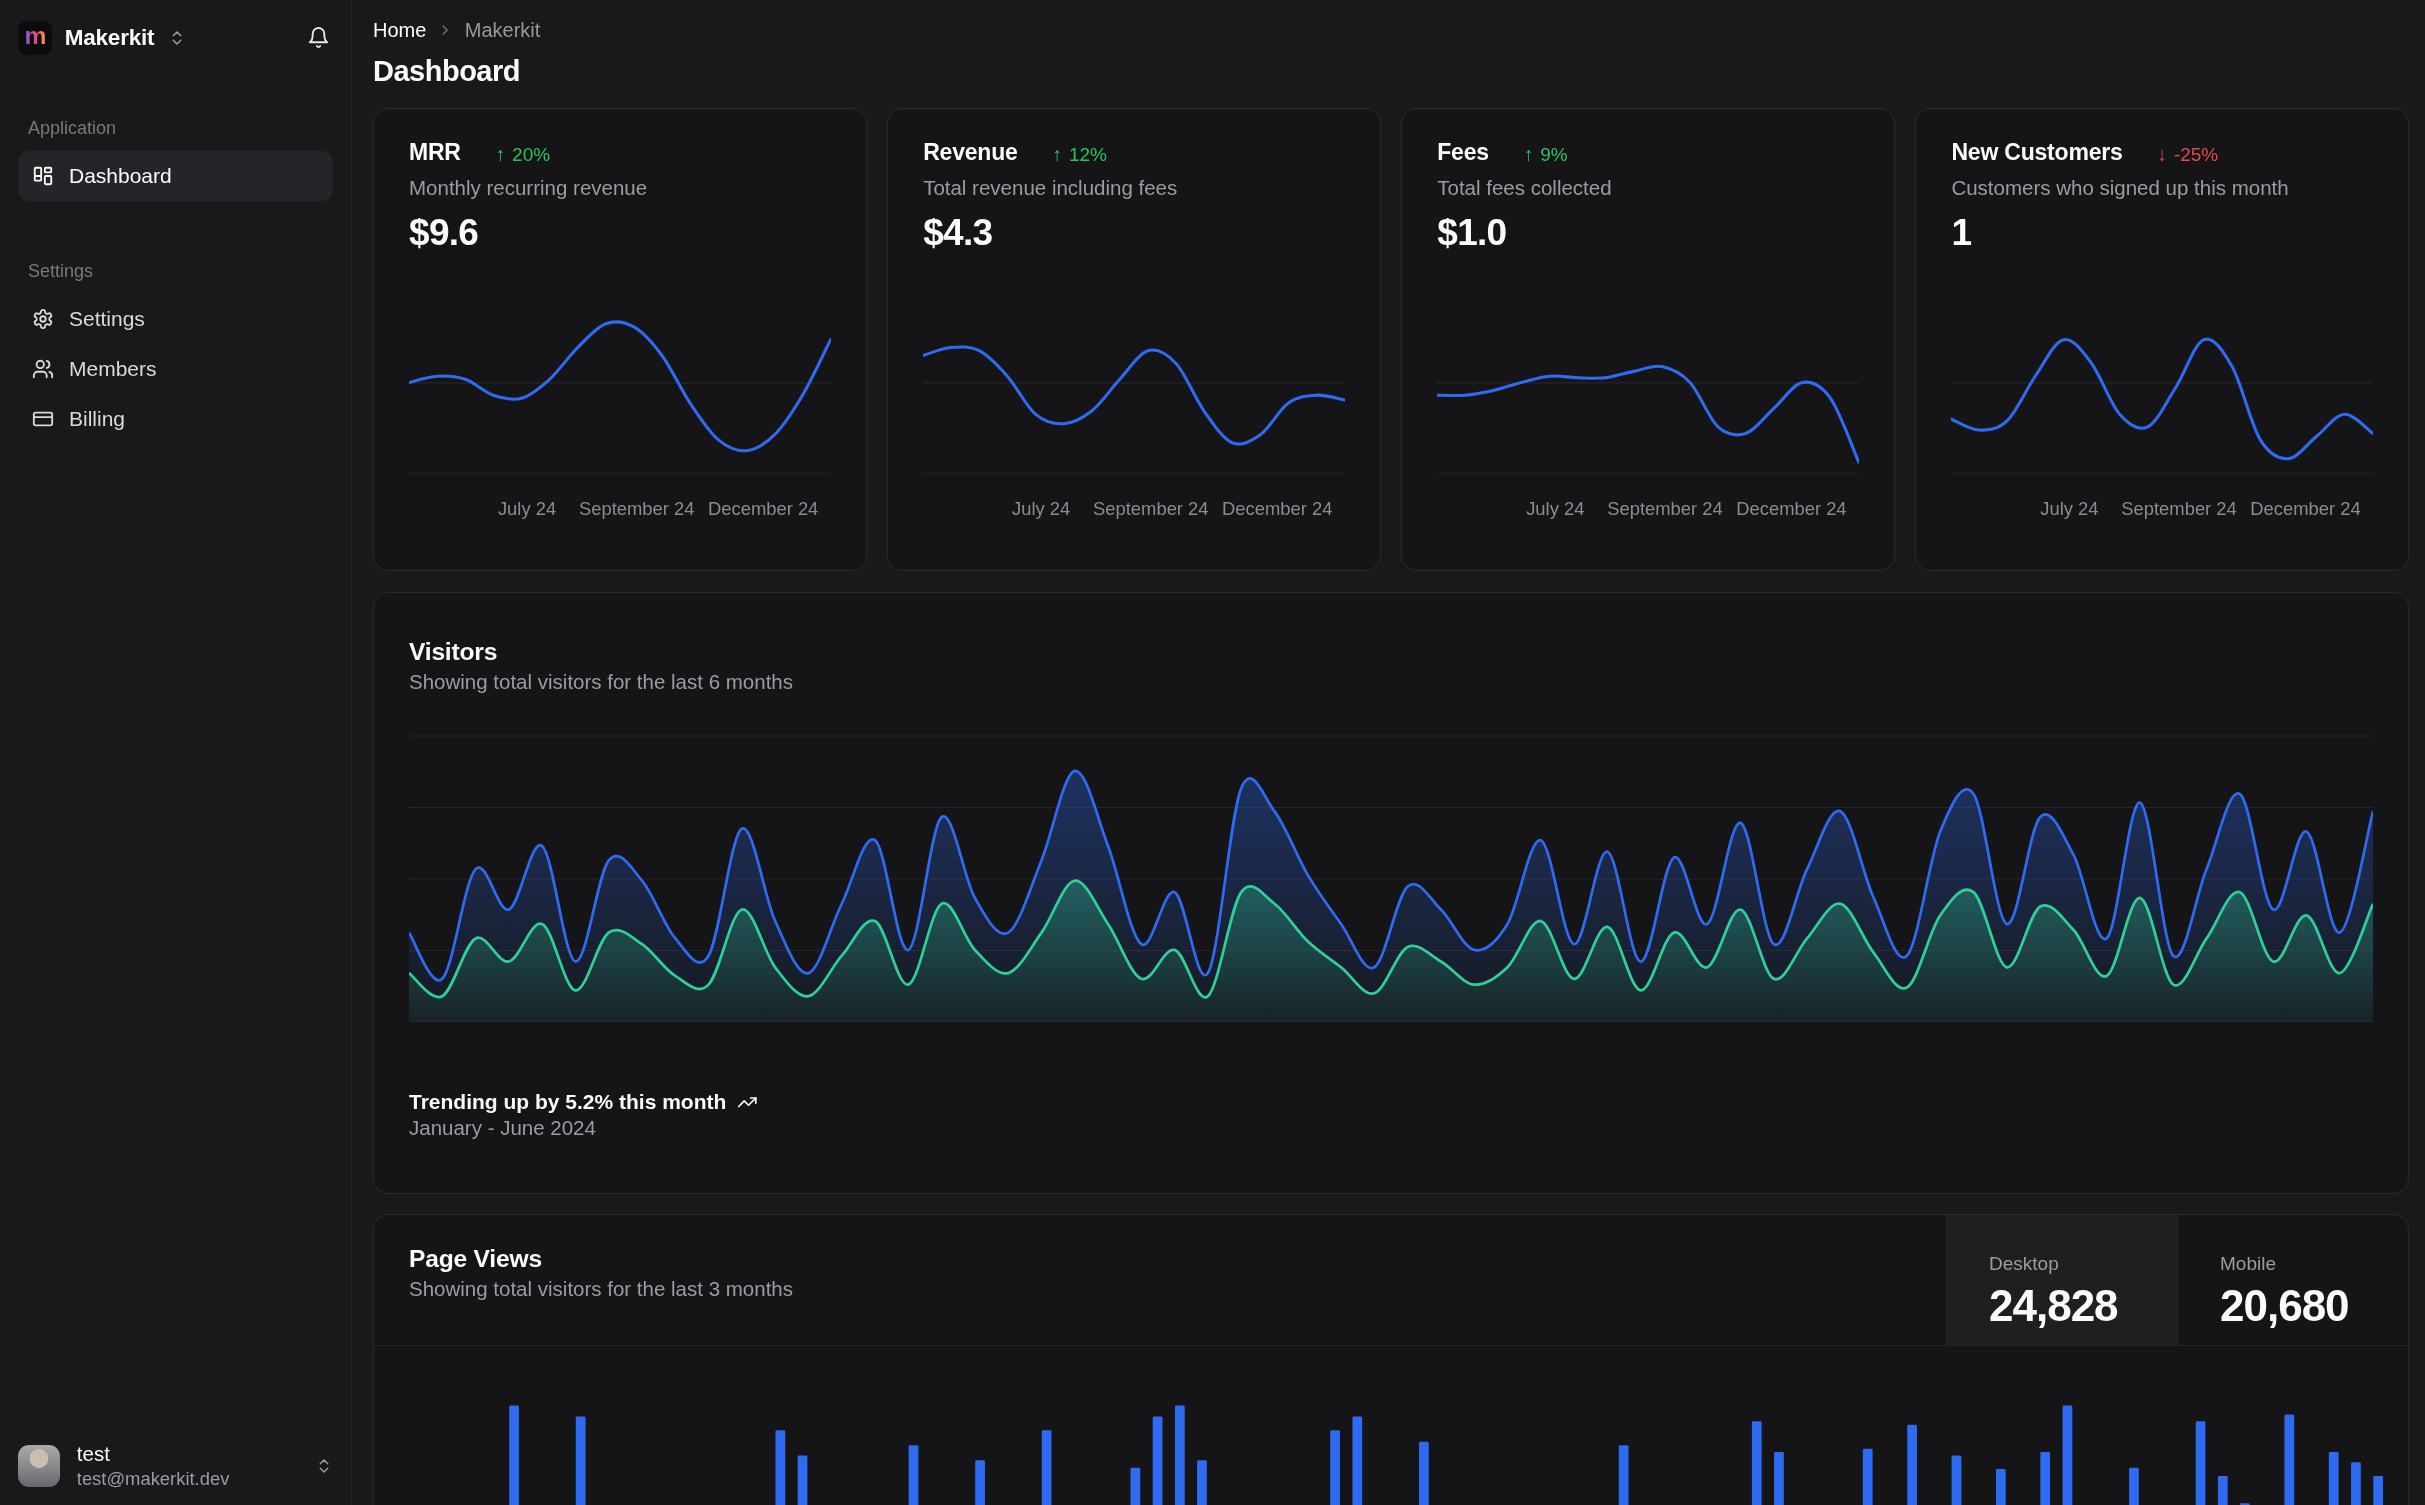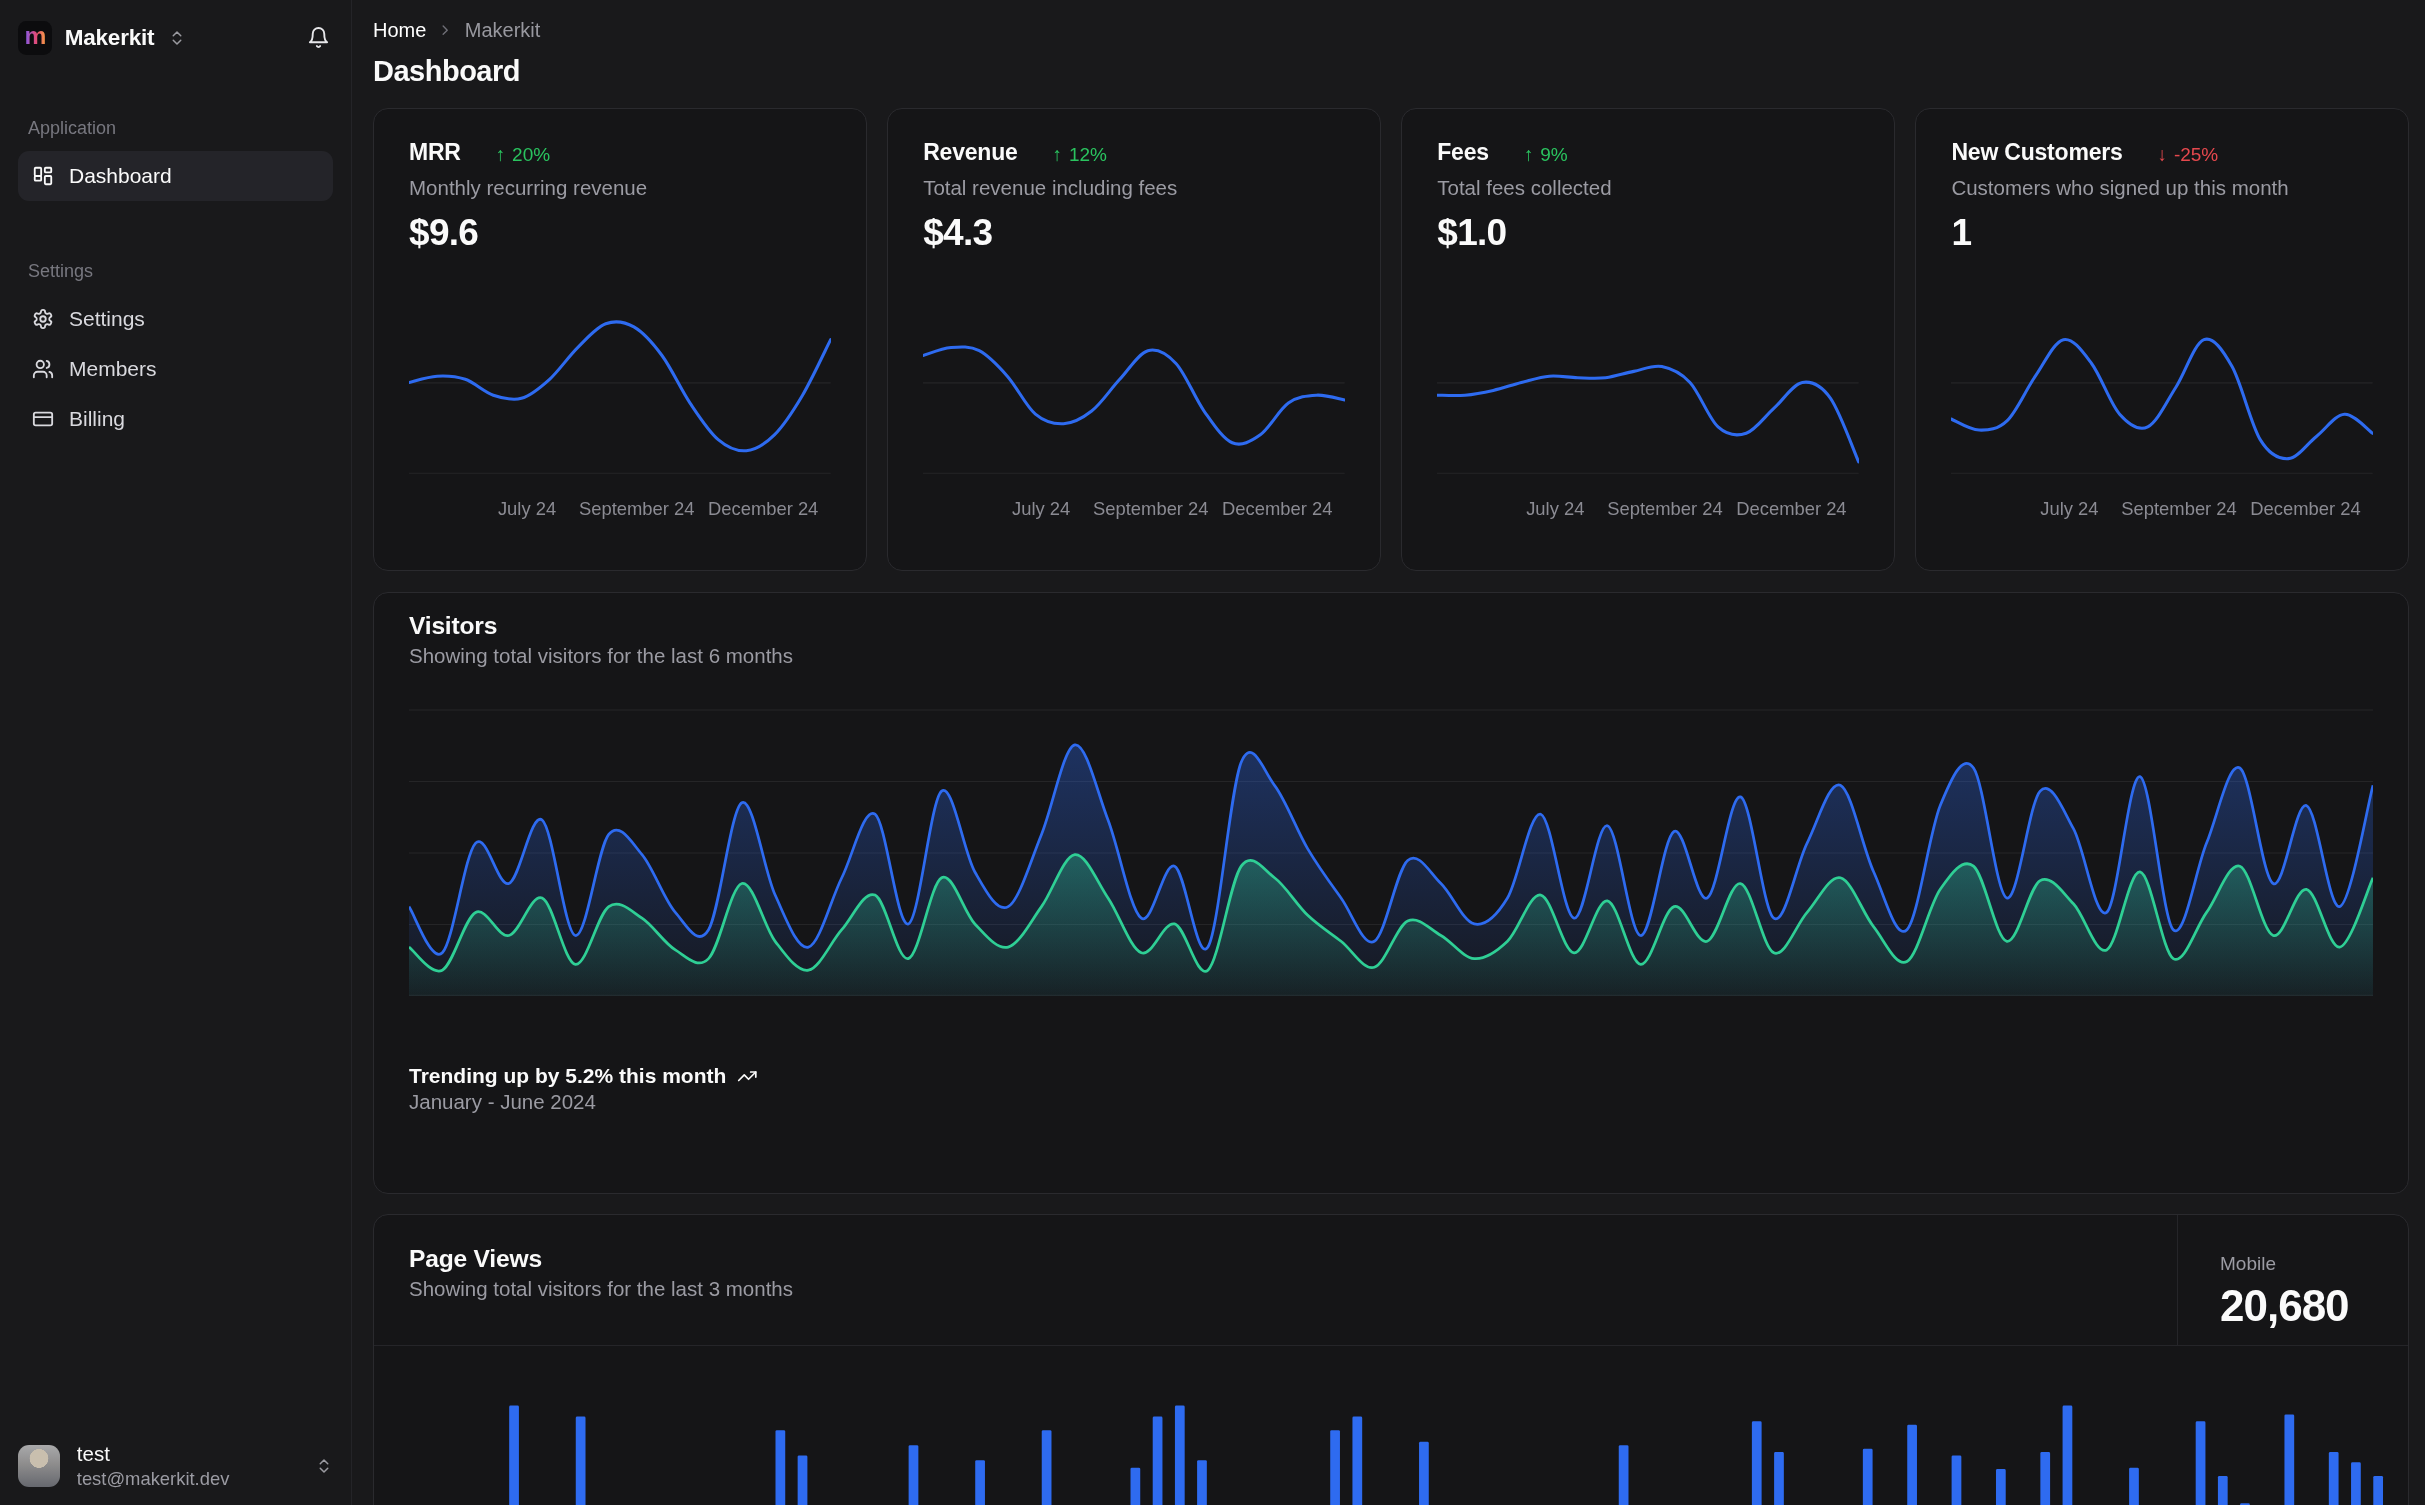--- a/index.html
+++ b/index.html
@@ -88,21 +88,21 @@
   .stat-trend{font-size:19px;display:flex;gap:6.8px;align-items:baseline;}
   .stat-trend.up{color:var(--up);}
   .stat-trend.down{color:var(--down);}
   .stat-desc{font-size:20.5px;color:var(--muted);margin-top:9.6px;}
   .stat-value{font-size:37px;font-weight:700;letter-spacing:-0.7px;margin-top:12.3px;}
   .spark{width:100%;height:171px;margin-top:55px;display:block;}
   .axis-row{position:relative;height:23px;margin-top:18px;font-size:18.4px;color:var(--muted2);}
   .axis-row span{position:absolute;transform:translateX(-50%);white-space:nowrap;}
   .axis-a{left:28%;} .axis-b{left:54%;} .axis-c{left:84%;}
 
-  .visitors-card{margin-top:20.5px;height:602px;padding:19px 35px;}
+  .visitors-card{margin-top:20.5px;height:602px;padding:45px 35px;}
   .sec-title{font-size:24.6px;font-weight:700;letter-spacing:-0.2px;}
   .sec-sub{font-size:20.5px;color:var(--muted);margin-top:4px;}
   .visitors-chart{width:100%;height:297px;margin-top:31px;display:block;}
   .vis-footer{margin-top:68px;}
   .vis-trend{display:flex;align-items:center;gap:11px;font-size:21px;font-weight:700;}
   .vis-trend .icon{width:20.5px;height:20.5px;}
   .vis-period{font-size:20.5px;color:var(--muted);margin-top:2px;}
 
   .pv-card{margin-top:20.5px;height:682px;padding:0;overflow:hidden;}
   .pv-header{display:flex;align-items:stretch;border-bottom:1.4px solid #252529;min-height:131px;}
@@ -351,20 +351,24 @@
       <div class="vis-period">January - June 2024</div>
     </div>
   </div>
 
   <div class="card pv-card">
     <div class="pv-header">
       <div class="pv-head-left">
         <div class="sec-title">Page Views</div>
         <div class="sec-sub">Showing total visitors for the last 3 months</div>
       </div>
+      <button class="pv-tab active">
+        <div class="pv-tab-label">Desktop</div>
+        <div class="pv-tab-value">24,828</div>
+      </button>
       <button class="pv-tab">
         <div class="pv-tab-label">Mobile</div>
         <div class="pv-tab-value">20,680</div>
       </button>
     </div>
     <div class="pv-chart-wrap">
       <svg id="pageviews-chart" class="pv-chart" viewBox="0 0 2930 650" preserveAspectRatio="none">
           <rect class="bar" x="9.1" y="530" width="14.3" height="120" rx="2"></rect>
           <rect class="bar" x="41.7" y="440" width="14.3" height="210" rx="2"></rect>
           <rect class="bar" x="74.2" y="560" width="14.3" height="90" rx="2"></rect>

